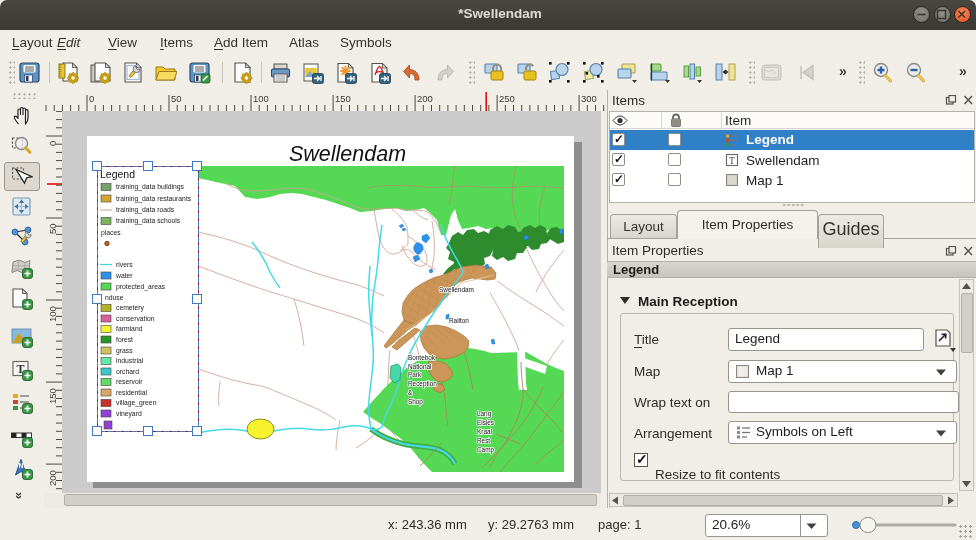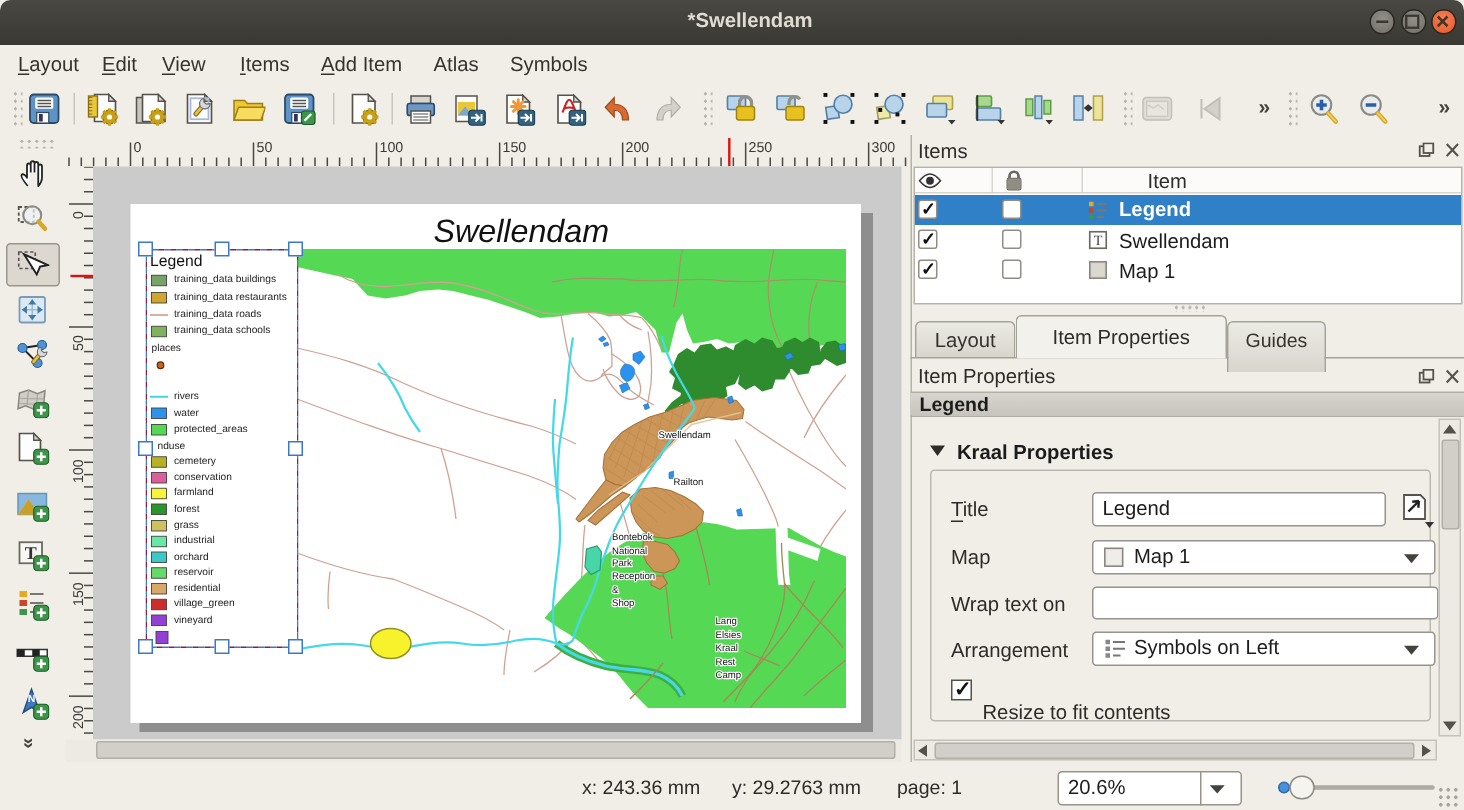--- a/index.html
+++ b/index.html
@@ -29,21 +29,21 @@
 <div class="abs winbtn" style="left:913px;background:radial-gradient(circle at 50% 38%,#92908a,#6f6d66);"></div>
 <div class="abs winbtn" style="left:933.5px;background:radial-gradient(circle at 50% 38%,#92908a,#6f6d66);"></div>
 <div class="abs winbtn" style="left:954px;background:radial-gradient(circle at 50% 38%,#f5835d,#e95420);"></div>
 <svg class="abs" style="left:913px;top:6px;" width="60" height="17" viewBox="0 0 60 17">
 <line x1="4.5" y1="8.5" x2="12.5" y2="8.5" stroke="#38362e" stroke-width="1.7"></line>
 <rect x="24.5" y="4.5" width="8" height="8" fill="none" stroke="#38362e" stroke-width="1.5"></rect>
 <path d="M45.5 5 L52 11.5 M52 5 L45.5 11.5" stroke="#4a3422" stroke-width="1.7"></path>
 </svg>
 <div id="menubar" class="abs">
 <span class="menu" style="left:12px;"><u>L</u>ayout</span>
-<span class="menu" style="left:68px;"><u>E</u>dit</span>
+<span class="menu" style="left:57px;font-style:italic;"><u>E</u>dit</span>
 <span class="menu" style="left:108px;"><u>V</u>iew</span>
 <span class="menu" style="left:160px;"><u>I</u>tems</span>
 <span class="menu" style="left:214px;"><u>A</u>dd Item</span>
 <span class="menu" style="left:289px;">Atlas</span>
 <span class="menu" style="left:340px;">Symbols</span>
 </div>
 <svg class="abs" style="left:18px;top:61px;" width="23" height="23" viewBox="0 0 23 23">
     <rect x="2" y="2" width="19" height="19" rx="2.5" fill="#5e93c6" stroke="#2d4a66" stroke-width="1.2"></rect>
     <rect x="5.5" y="4" width="12" height="7.5" rx="1" fill="#fff"></rect>
     <line x1="7" y1="6" x2="16" y2="6" stroke="#555" stroke-width="1"></line>
@@ -691,21 +691,21 @@
 <div class="abs" style="left:721px;top:112px;width:1px;height:17px;background:#d8d5ce;"></div>
 <svg class="abs" style="left:612px;top:114px;" width="16" height="13" viewBox="0 0 16 13">
 <path d="M1 6.5 C3.5 3.5 6 2 8 2 C10 2 12.5 3.5 15 6.5 C12.5 9.5 10 11 8 11 C6 11 3.5 9.5 1 6.5 Z" fill="#fff" stroke="#333" stroke-width="1"></path>
 <circle cx="8" cy="6.5" r="2.6" fill="#333"></circle>
 </svg>
 <svg class="abs" style="left:669px;top:113px;" width="14" height="15" viewBox="0 0 14 15">
 <path d="M4 6 v-1.5 a3 3 0 0 1 6 0 V6" fill="none" stroke="#6a6761" stroke-width="1.8"></path>
 <rect x="2.5" y="6" width="9" height="7.5" rx="1" fill="#8a878079" stroke="#6a6761"></rect>
 <rect x="2.5" y="6" width="9" height="7.5" rx="1" fill="#908d85"></rect>
 </svg>
-<div class="abs" style="left:725px;top:113px;font-size:13.5px;color:#2e2c28;margin-left:40px;">Item</div>
+<div class="abs" style="left:725px;top:113px;font-size:13.5px;color:#2e2c28;">Item</div>
 <div class="abs" style="left:610px;top:130px;width:364px;height:20px;background:#3080c8;"></div>
 <div class="cb" style="left:612px;top:133px;"></div>
 <div class="check" style="left:614px;top:132px;">✓</div>
 <div class="cb" style="left:612px;top:153px;"></div>
 <div class="check" style="left:614px;top:152px;">✓</div>
 <div class="cb" style="left:612px;top:173px;"></div>
 <div class="check" style="left:614px;top:172px;">✓</div>
 <div class="cb" style="left:668px;top:133px;"></div>
 <div class="cb" style="left:668px;top:153px;"></div>
 <div class="cb" style="left:668px;top:173px;"></div>
@@ -725,38 +725,38 @@
 <rect x="1.5" y="1.5" width="11" height="11" fill="#c9c6bf" stroke="#8a8781" stroke-width="1"></rect>
 <rect x="2.5" y="2.5" width="9" height="9" fill="#dbd8d1"></rect>
 </svg>
 <div class="abs" style="left:746px;top:132px;font-size:13.5px;font-weight:bold;color:#fff;">Legend</div>
 <div class="abs" style="left:746px;top:153px;font-size:13.5px;color:#1c1c1c;">Swellendam</div>
 <div class="abs" style="left:746px;top:173px;font-size:13.5px;color:#1c1c1c;">Map 1</div>
 <div class="abs" style="left:782px;top:203px;width:22px;height:5px;background-image:radial-gradient(circle,#b5b2aa 1px,transparent 1.2px);background-size:4.5px 4px;"></div>
 
 <div class="abs" style="left:607px;top:238px;width:369px;height:1px;background:#a5a29a;"></div>
 <div class="abs" style="left:610px;top:214px;width:67px;height:24px;background:linear-gradient(#eceae4,#d8d5cd);border:1px solid #a5a29a;border-bottom:none;border-radius:4px 4px 0 0;font-size:13.5px;color:#35332e;text-align:center;padding-top:4px;">Layout</div>
-<div class="abs" style="left:818px;top:214px;width:66px;height:34px;background:linear-gradient(#eceae4,#d8d5cd);border:1px solid #a5a29a;border-bottom:none;border-radius:4px 4px 0 0;font-size:13px;color:#35332e;text-align:center;padding-top:4px;">Guides</div>
+<div class="abs" style="left:818px;top:214px;width:66px;height:34px;background:linear-gradient(#eceae4,#d8d5cd);border:1px solid #a5a29a;border-bottom:none;border-radius:4px 4px 0 0;font-size:18px;color:#35332e;text-align:center;padding-top:4px;">Guides</div>
 <div class="abs" style="left:677px;top:210px;width:141px;height:29px;background:#f3f1ec;border:1px solid #a5a29a;border-bottom:none;border-radius:4px 4px 0 0;font-size:13.5px;color:#2e2c28;text-align:center;padding-top:6px;">Item Properties</div>
 
 <div class="abs" style="left:612px;top:243px;font-size:13.5px;color:#2e2c28;">Item Properties</div>
 <svg class="abs" style="left:944px;top:246px;" width="30" height="11" viewBox="0 0 30 11">
 <rect x="2.5" y="2.5" width="6.5" height="6.5" fill="none" stroke="#55524c" stroke-width="1.2"></rect>
 <rect x="5" y="0.5" width="6.5" height="6.5" fill="#f0eee6" stroke="#55524c" stroke-width="1.2"></rect>
 <path d="M20.5 1 L28 9 M28 1 L20.5 9" stroke="#55524c" stroke-width="1.4"></path>
 </svg>
 
 <div class="abs" style="left:607px;top:261px;width:369px;height:17px;background:linear-gradient(#d8d5cf,#c7c4bd);border-top:1px solid #b2afa7;border-bottom:1px solid #b2afa7;"></div>
 <div class="abs" style="left:613px;top:262px;font-size:13px;font-weight:bold;color:#1c1c1c;">Legend</div>
 
 <div class="abs" style="left:608px;top:278px;width:368px;height:229px;background:#f0eee6;"></div>
 <svg class="abs" style="left:619px;top:295px;" width="12" height="10">
     <path d="M1 2 L11 2 L6 9 Z" fill="#2e2c28"></path>
   </svg>
-<div class="abs" style="left:638px;top:294px;font-size:13.5px;font-weight:bold;color:#1c1c1c;">Kraal Properties</div>
+<div class="abs" style="left:638px;top:294px;font-size:13.5px;font-weight:bold;color:#1c1c1c;">Main Reception</div>
 <div class="abs" style="left:620px;top:313px;width:334px;height:168px;border:1px solid #bbb8b0;border-radius:3px;"></div>
 <div class="flabel" style="left:634px;top:332px;"><span style="border-bottom:1px solid #2e2c28;">T</span>itle</div>
 <div class="ffield" style="left:728px;top:328px;width:196px;height:23px;"></div>
 <div class="abs" style="left:735px;top:331px;font-size:13.5px;color:#1c1c1c;">Legend</div>
 <svg class="abs" style="left:930px;top:326px;" width="28" height="28" viewBox="0 0 28 28">
 <path d="M6,4 L17,4 L20,7 L20,20 L6,20 Z" fill="#fdfdfd" stroke="#55524c" stroke-width="1.2"></path>
 <path d="M9 15 L16 8 M16 8 L11.5 8.5 M16 8 L15.5 12.5" stroke="#222" stroke-width="1.6" fill="none"></path>
 <path d="M20 22 l6 0 l-3 4 Z" fill="#333"></path>
 </svg>
 <div class="flabel" style="left:634px;top:364px;">Map</div>

